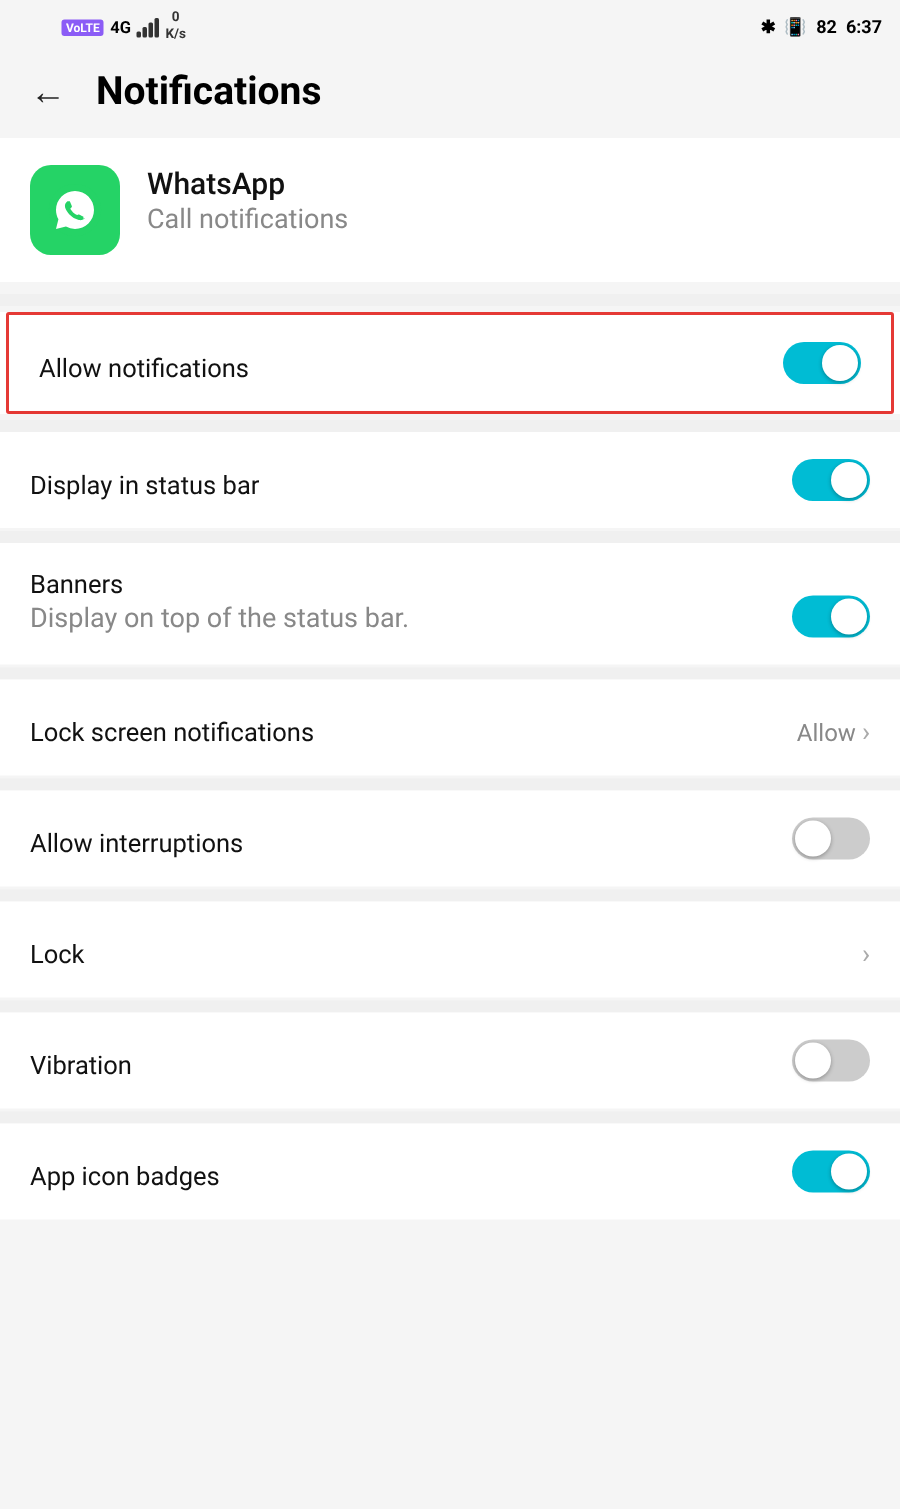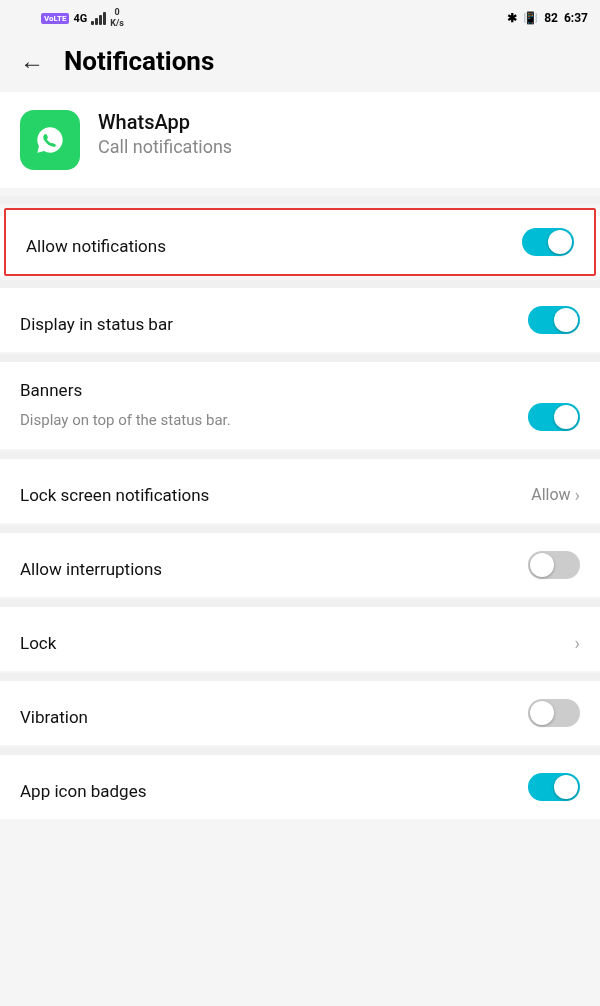--- a/index.html
+++ b/index.html
@@ -138,23 +138,23 @@
       margin: 4px;
       border-radius: 2px;
       background: white;
     }
     .setting-label {
       font-size: 17px;
       color: #111;
       font-weight: 400;
     }
     .setting-sublabel {
-      font-size: 15px;
+      font-size: 18px;
       color: #888;
-      margin-top: 10px;
+      margin-top: 0;
       line-height: 1.4;
       max-width: 340px;
     }
     .setting-label-group {
       flex: 1;
     }
 
     
     .toggle {
       position: relative;

